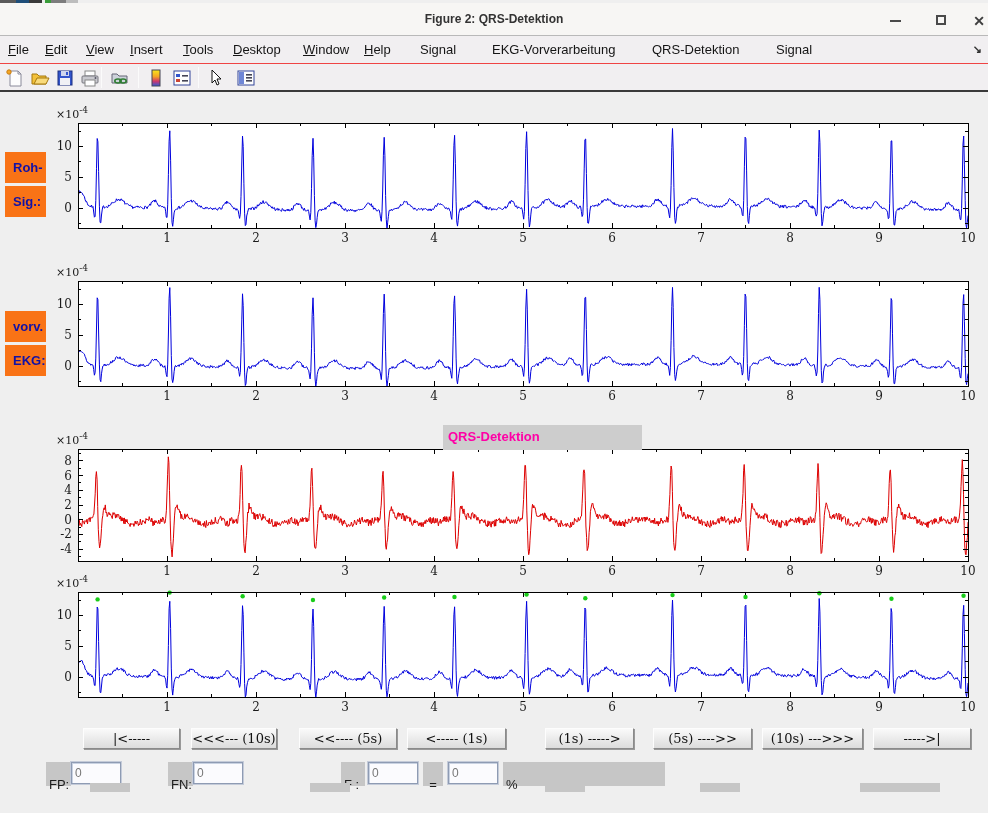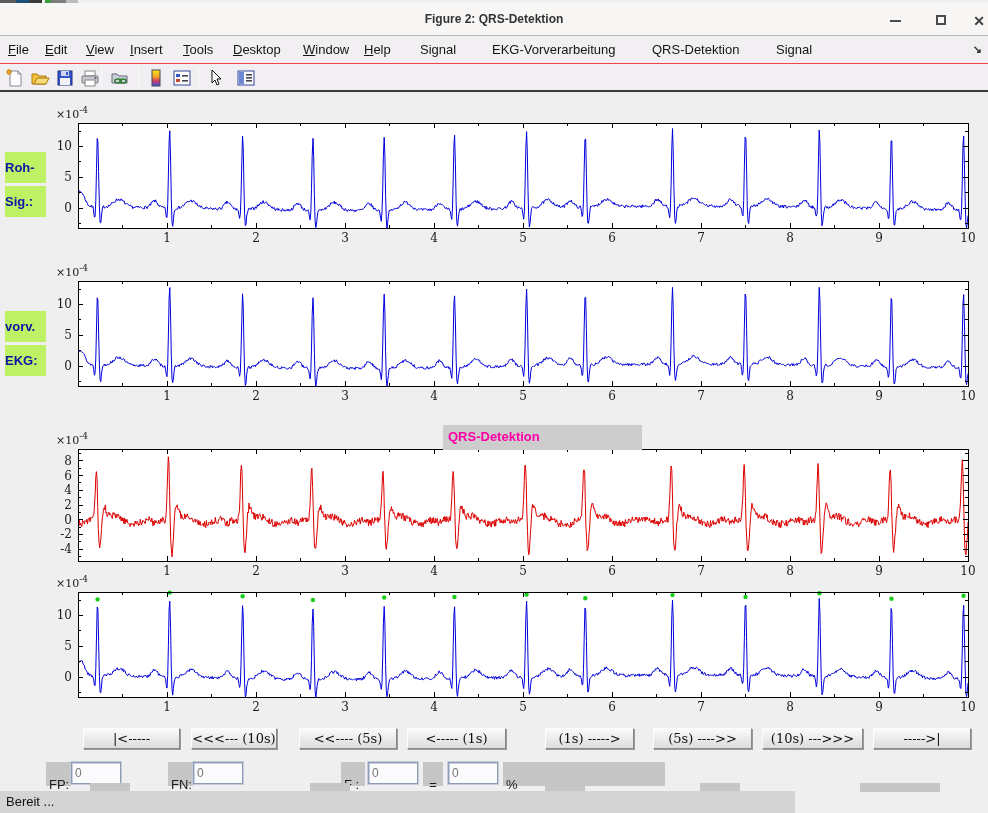--- a/index.html
+++ b/index.html
@@ -30,22 +30,22 @@
   
   #toolbar { position:absolute; left:0; top:64px; width:988px; height:28px;
     background:#f1eff1; border-bottom:2px solid #3a3a3a; }
   .tbtn { position:absolute; top:3px; width:22px; height:22px; background:transparent; border:none; padding:1px; }
   .tsep { position:absolute; top:3px; width:1px; height:21px; background:#b6b4b6; border-right:1px solid #fbfbfb; }
 
   
   #canvas { position:absolute; left:0; top:93px; width:988px; height:634px; background:#efefef; }
   #plots-svg { position:absolute; left:0; top:7px; }
 
-  .rowlabel { position:absolute; left:5px; width:41px; height:31px; background:#bef264;
-    color:#1212a6; font-weight:700; font-size:13px; line-height:31px; padding-left:0; }
+  .rowlabel { position:absolute; left:5px; width:41px; height:31px; background:#f97316;
+    color:#1212a6; font-weight:700; font-size:13px; line-height:31px; padding-left:8px; }
   #plot3-title-box { position:absolute; left:443px; top:332px; width:199px; height:25px; background:#cdcdcd; }
   #plot3-title { color:#ff00a6; font-weight:700; font-size:13px; line-height:23px; padding-left:5px; }
 
   
   .navbtn { position:absolute; top:728px; height:21px; text-align:center;
     font-family:"DejaVu Serif", serif; font-size:13px; color:#111;
     background:linear-gradient(#fafafa,#dcdcdc); border:1px solid #8a8a8a;
     border-top-color:#fdfdfd; border-left-color:#fdfdfd; box-shadow:1px 1px 0 #999; }
 
   
@@ -554,14 +554,13 @@
   <div class="statlabel" style="left:423px;width:20px;text-align:center">=</div>
   <input class="statinput" style="left: 448px;" value="0">
   <div class="statlabel" style="left:503px;width:162px">%</div>
 
   <div class="stub" style="left:90px;width:40px"></div>
   <div class="stub" style="left:310px;width:40px"></div>
   <div class="stub" style="left:545px;width:40px"></div>
   <div class="stub" style="left:700px;width:40px"></div>
   <div class="stub" style="left:860px;width:80px"></div>
 
-  <div id="statusbar">Bereit ...</div>
 </div>
 
 </body></html>

